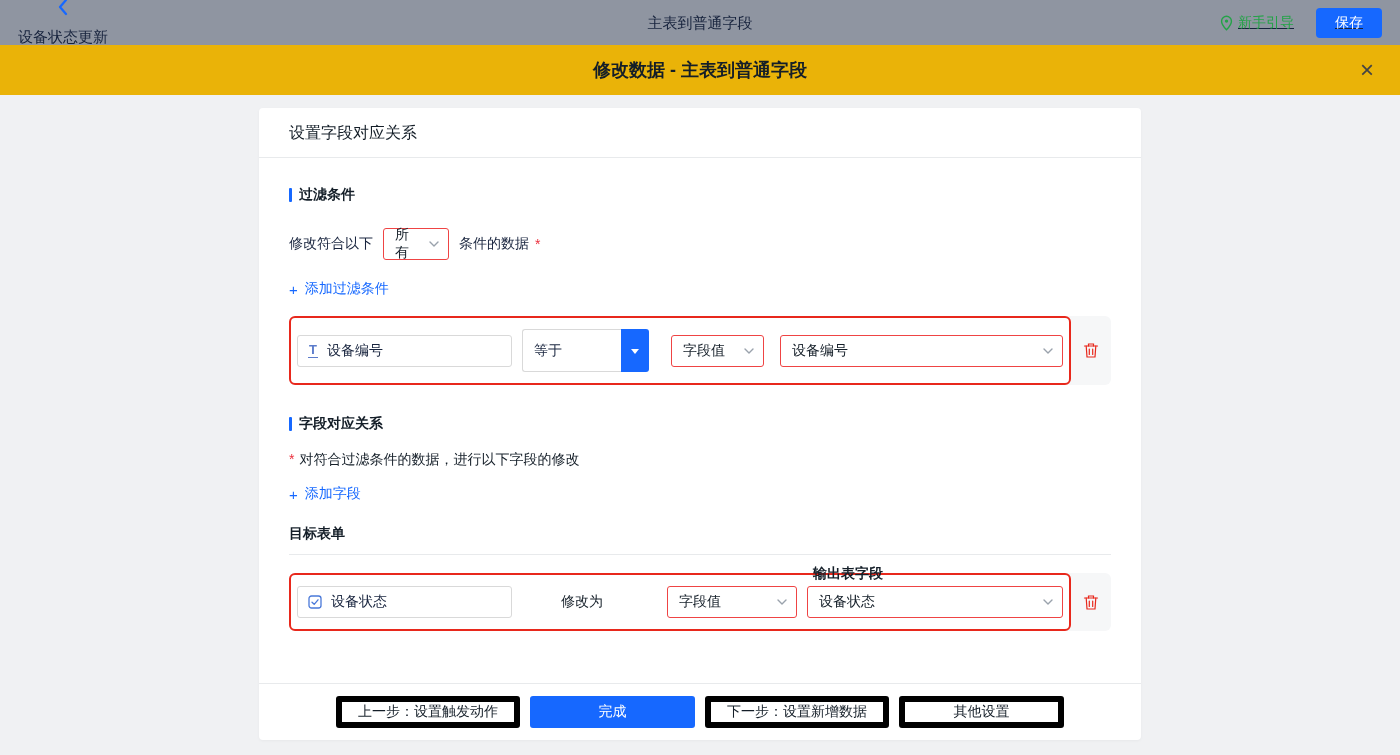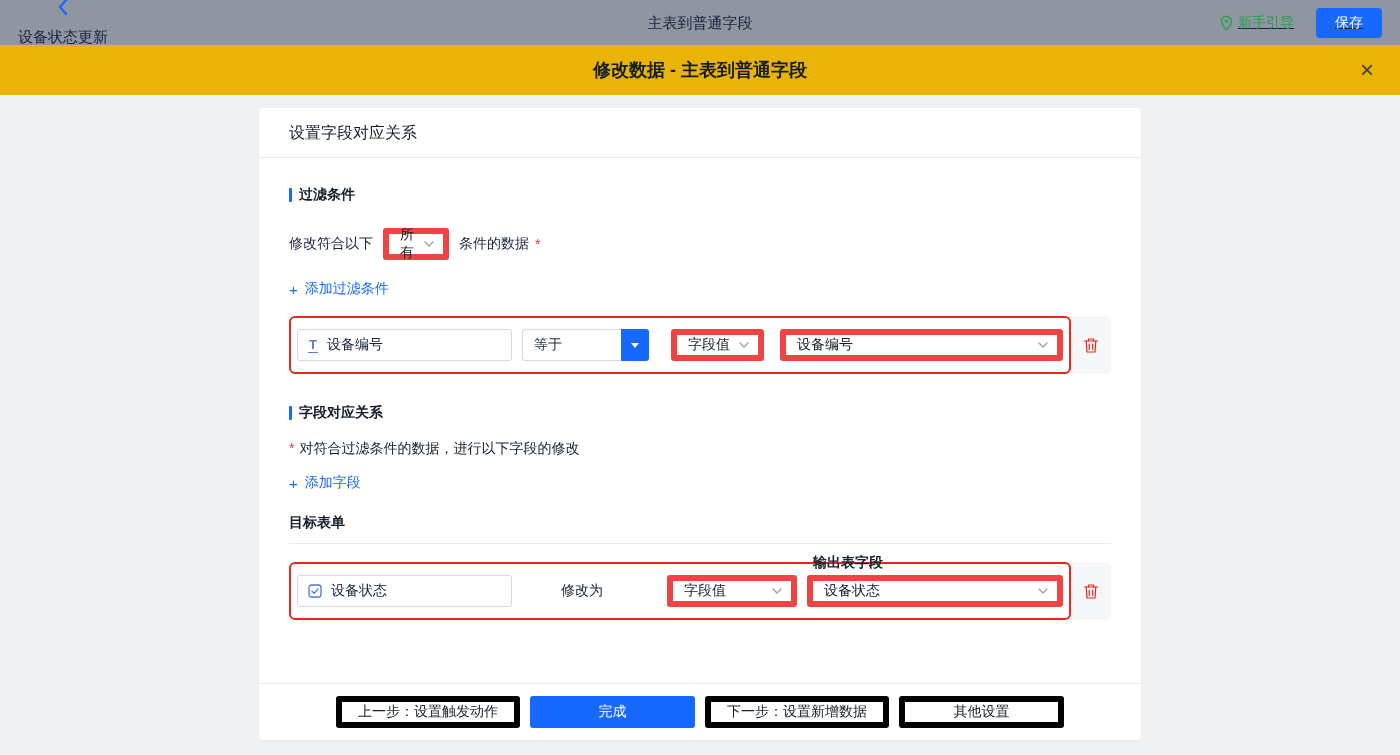--- a/index.html
+++ b/index.html
@@ -54,21 +54,21 @@
   .card-body { flex:1; padding:0 30px; overflow:hidden; }
 
   .section-title { margin-top:28px; display:flex; align-items:center; font-weight:bold; font-size:14px; color:#141e28; }
   .section-bar { width:3px; height:14px; background:#1668ff; margin-right:7px; border-radius:1px; }
 
   .condition-line { margin-top:24px; display:flex; align-items:center; gap:10px; }
   .req-star { color:#eb2f3c; font-size:14px; margin-left:-4px; vertical-align:top; }
 
   .select {
     display:inline-flex; align-items:center; justify-content:space-between;
-    height:32px; border:6px solid #ef4444; border-radius:3px; background:#fff;
+    height:32px; border:1px solid #ef4444; border-radius:3px; background:#fff;
     padding:0 9px 0 11px; cursor:pointer; color:#141e28; gap:8px;
   }
   .chev { flex:none; display:block; }
 
   .small-select { width:66px; }
 
   .add-link { margin-top:20px; display:inline-flex; align-items:center; gap:7px; color:#1668ff; cursor:pointer; width:auto; }
   .add-link .plus { font-size:15px; line-height:1; }
 
   
@@ -81,21 +81,21 @@
 
   .field-box {
     width:215px; height:32px; border:1px solid #d9d9d9; border-radius:3px; background:#fff;
     display:flex; align-items:center; gap:9px; padding:0 10px; cursor:pointer; flex:none;
   }
   .t-icon {
     color:#5c7ccb; font-weight:bold; font-size:13px; line-height:13px;
     border-bottom:1.5px solid #5c7ccb; padding:0 1px 1px 1px;
   }
 
-  .op-select { display:flex; height:32px; flex:none; margin-left:10px; cursor:pointer; }
+  .op-select { display:flex; height:43px; flex:none; margin-left:10px; cursor:pointer; }
   .op-main {
     width:99px; border:1px solid #d9d9d9; border-right:none; border-radius:3px 0 0 3px;
     background:#fff; display:flex; align-items:center; padding:0 11px;
   }
   .op-caret {
     width:28px; background:#1668ff; border-radius:0 3px 3px 0;
     display:flex; align-items:center; justify-content:center;
   }
   .op-caret i { width:0; height:0; border:4px solid transparent; border-top:5px solid #fff; margin-top:5px; }
 

